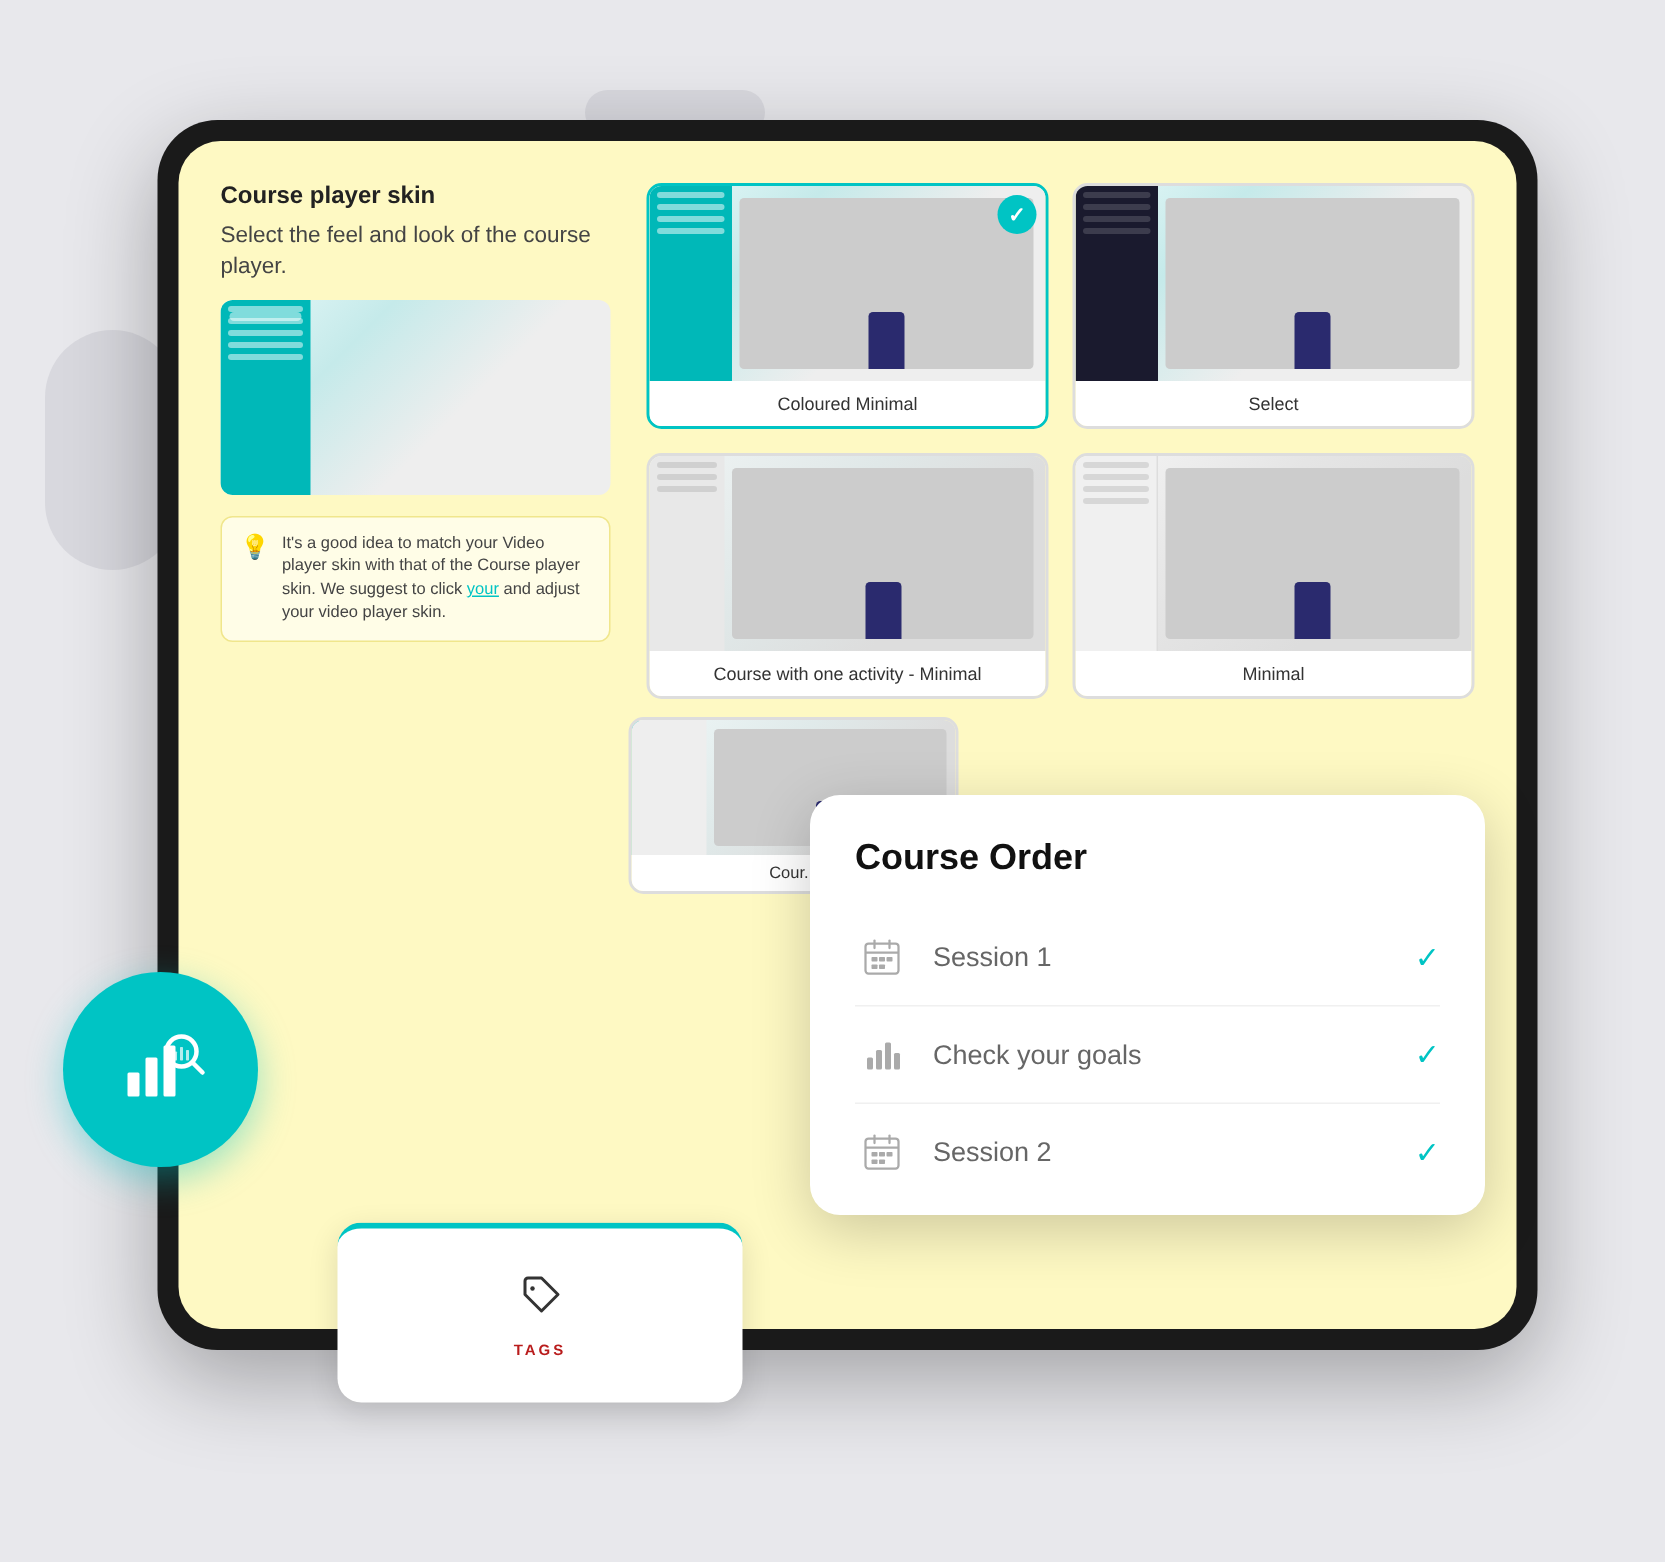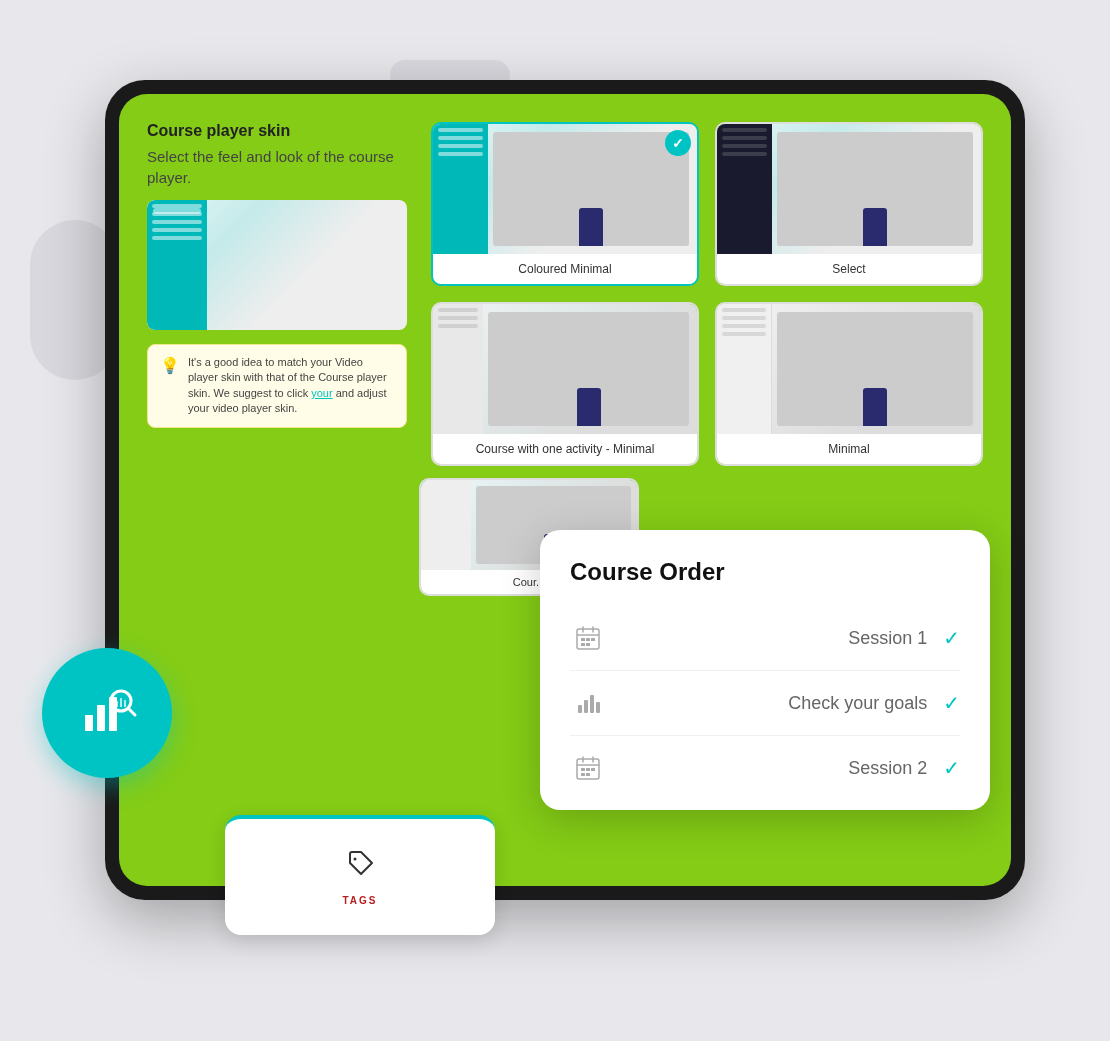--- a/index.html
+++ b/index.html
@@ -45,21 +45,21 @@
       border-radius: 40px;
       z-index: 1;
       box-shadow: 0 20px 60px rgba(0,0,0,0.3);
     }
     .ipad-screen {
       position: absolute;
       left: 14px;
       top: 14px;
       right: 14px;
       bottom: 14px;
-      background: #84cc16;
+      background: #fef9c3;
       border-radius: 28px;
       overflow: hidden;
     }
 
     
     .screen-content {
       padding: 28px 28px 0 28px;
       display: flex;
       gap: 24px;
     }
@@ -229,21 +229,20 @@
       font-weight: 800;
       color: #111;
       margin-bottom: 20px;
     }
     .course-item {
       display: flex;
       align-items: center;
       padding: 14px 0;
       border-bottom: 1px solid #f0f0f0;
       gap: 16px;
-      text-align: right;
     }
     .course-item:last-child {
       border-bottom: none;
     }
     .course-item.active {
       background: #e0f8f4;
       margin: 0 -30px;
       padding: 14px 30px;
       border-bottom: none;
     }

